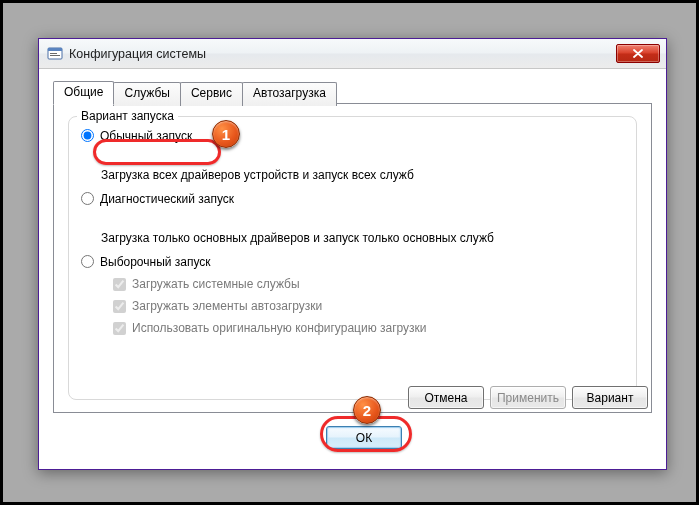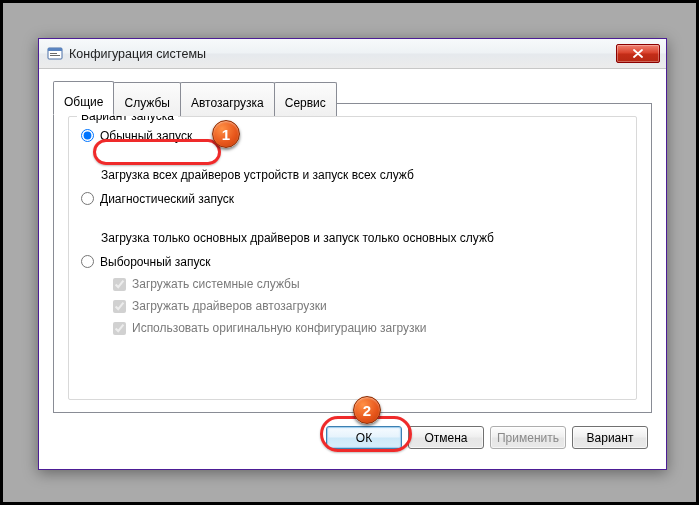--- a/index.html
+++ b/index.html
@@ -63,21 +63,21 @@
     background: #fff;
   }
   .tabstrip {
     display: flex;
     margin-top: 6px;
     margin-left: 6px;
     position: relative;
     z-index: 2;
   }
   .tab {
-    padding: 13px 10px 4px 10px;
+    padding: 3px 10px 4px 10px;
     border: 1px solid #898c95;
     border-bottom: none;
     background: linear-gradient(to bottom, #fcfcfc 0%, #f0f0f0 100%);
     font-size: 12px;
     margin-right: -1px;
     border-top-left-radius: 2px;
     border-top-right-radius: 2px;
     position: relative;
     top: 1px;
   }
@@ -91,21 +91,21 @@
   .tabpanel {
     border: 1px solid #898c95;
     position: absolute;
     left: 6px; right: 6px;
     top: 28px; bottom: 48px;
     background: #fff;
     padding: 12px 14px;
   }
   .groupbox {
     border: 1px solid #d9d9d9;
-    border-radius: 2px;
+    border-radius: 8px;
     padding: 12px 12px 12px 12px;
     height: 100%;
     position: relative;
   }
   .grouptitle {
     position: absolute;
     top: -8px; left: 8px;
     background: #fff;
     padding: 0 4px;
     color: #000;
@@ -156,20 +156,21 @@
     background: linear-gradient(to bottom, #fdfdfd 0%, #efefef 48%, #e6e6e6 52%, #e9e9e9 100%);
     font-size: 12px;
     display: flex; align-items: center; justify-content: center;
     box-shadow: inset 0 0 0 1px rgba(255,255,255,0.6);
     color: #000;
   }
   .btn.def {
     border: 1px solid #3c7fb1;
     box-shadow: 0 0 0 1px #a4d0ee inset, inset 0 0 2px 1px #c6e4f9;
     background: linear-gradient(to bottom, #f7fbff 0%, #e6f3fc 48%, #cde8f8 52%, #d8eefa 100%);
+    margin-top: 40px;
   }
   .btn.dis {
     color: #8a8a8a;
     border: 1px solid #adadad;
   }
   .red-ring {
     position: absolute;
     border: 3px solid #ef2a2a;
     border-radius: 999px;
     pointer-events: none;
@@ -222,22 +223,22 @@
           <path d="M1 1 L9 8 M9 1 L1 8" stroke="#fff" stroke-width="1.8" stroke-linecap="round"></path>
         </svg>
       </div>
     </div>
 
     <div class="client">
 
       <div class="tabstrip">
         <div class="tab active">Общие</div>
         <div class="tab">Службы</div>
+        <div class="tab">Сервис</div>
         <div class="tab">Автозагрузка</div>
-        <div class="tab">Сервис</div>
       </div>
 
       <div class="tabpanel">
         <div class="groupbox">
           <div class="grouptitle">Вариант запуска</div>
 
           <div class="option-row">
             <input type="radio" name="startmode" checked="" style="">
             <label>Обычный запуск</label>
           </div>
@@ -254,21 +255,21 @@
             <label>Выборочный запуск</label>
           </div>
 
           <div class="sub-checks">
             <div class="check-row">
               <input type="checkbox" checked="" disabled="" style="">
               <label>Загружать системные службы</label>
             </div>
             <div class="check-row">
               <input type="checkbox" checked="" disabled="" style="">
-              <label>Загружать драйверов автозагрузки</label>
+              <label>Загружать элементы автозагрузки</label>
             </div>
             <div class="check-row">
               <input type="checkbox" checked="" disabled="" style="">
               <label>Использовать оригинальную конфигурацию загрузки</label>
             </div>
           </div>
         </div>
       </div>
 
       <div class="button-bar">

